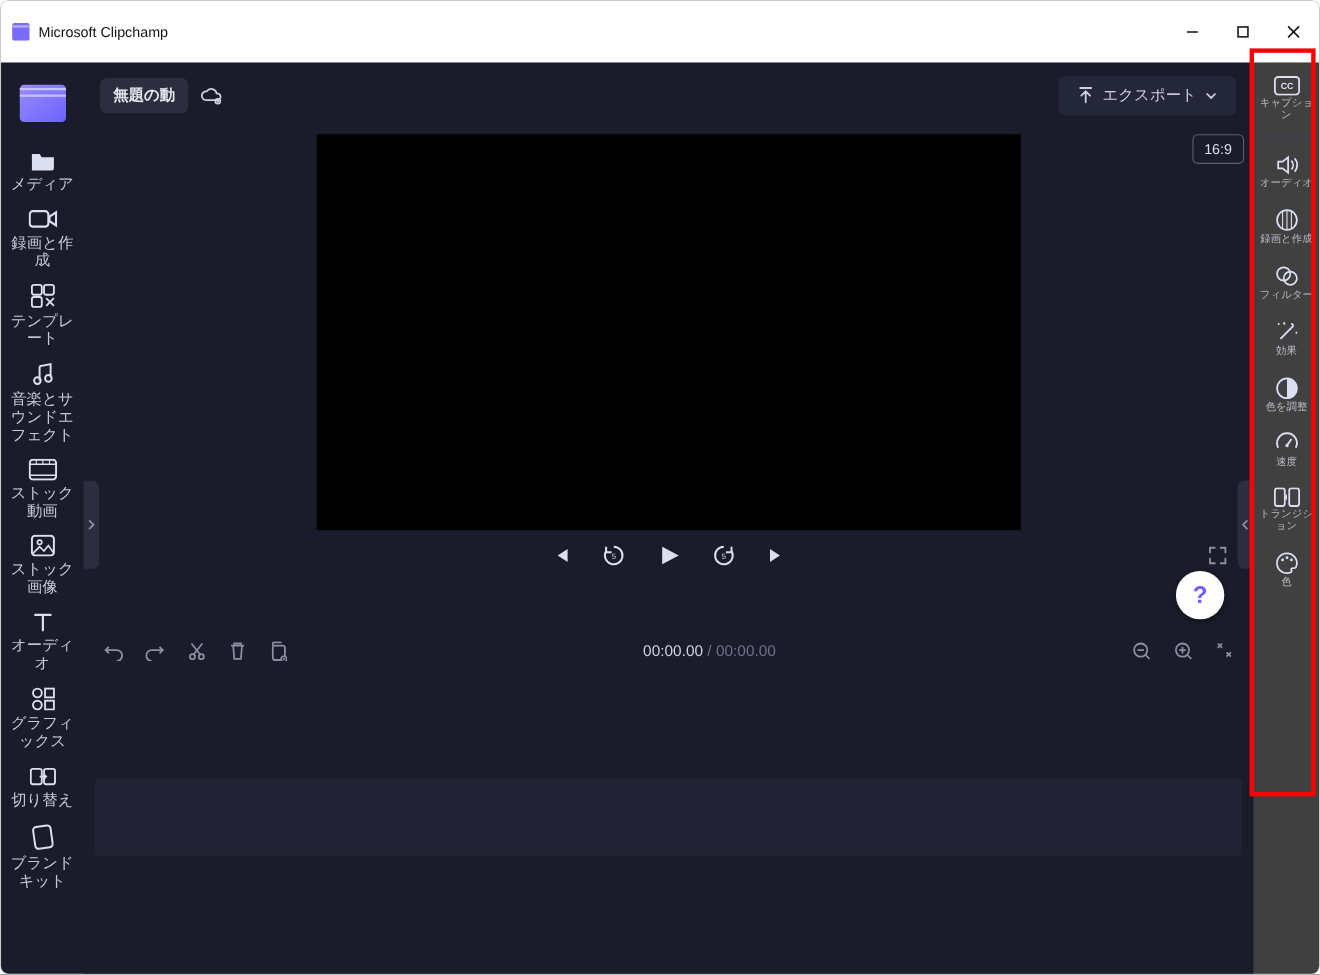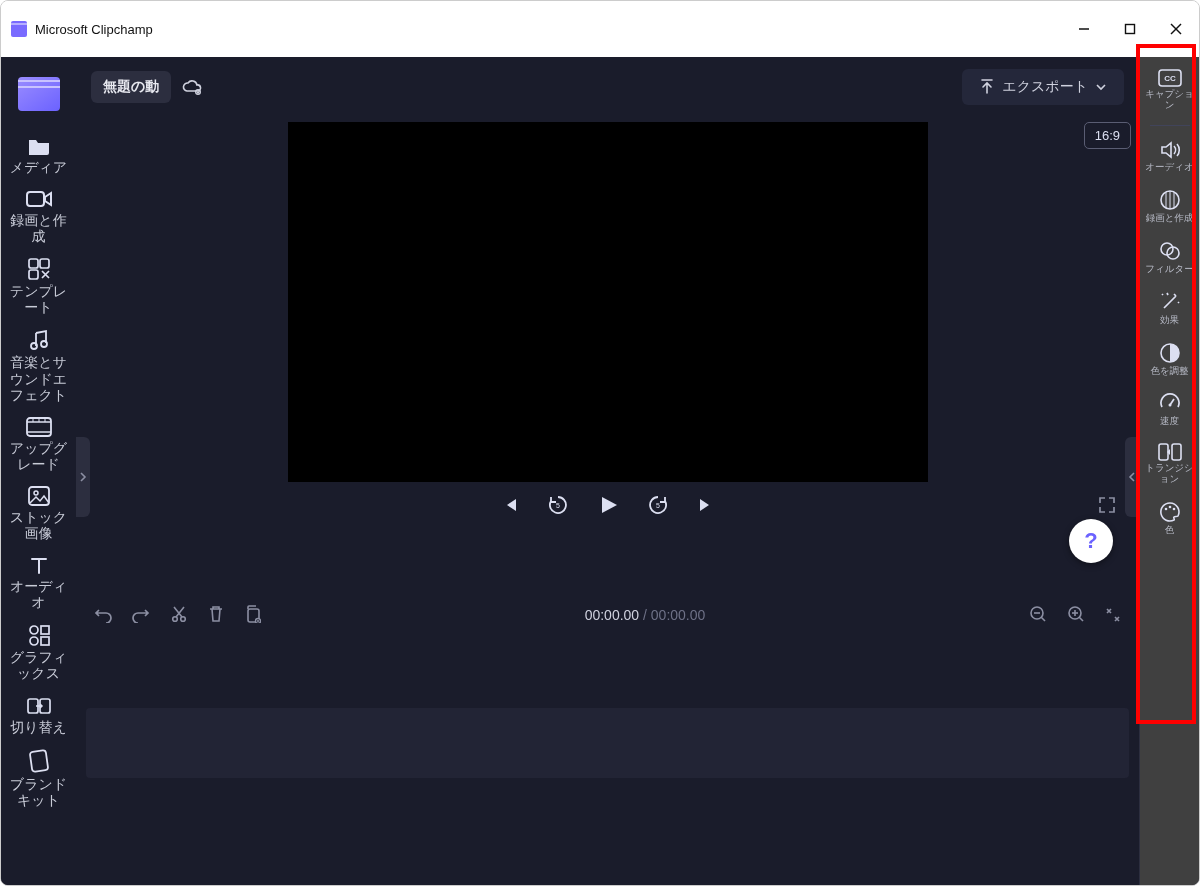--- a/index.html
+++ b/index.html
@@ -25,21 +25,21 @@
   .export-btn { background:#24273a; color:#cfd1de; padding:9px 18px; border-radius:6px; display:flex; align-items:center; gap:8px; font-weight:500; font-size:14px;}
   .preview-zone{flex:1; position:relative; display:flex; flex-direction:column; align-items:center;}
   .aspect-badge{position:absolute; top:5px; right:8px; border:1px solid #5a5d73; color:#dcdff1; padding:5px 10px; border-radius:5px; font-size:13px;}
   .video-canvas{ width:640px; height:360px; background:#000; margin-top:5px;}
   .playback-row{ display:flex; align-items:center; justify-content:center; gap:28px; margin-top:12px; color:#dcdff1; width:100%; position:relative;}
   .fullscreen-icon{ position:absolute; right:22px; color:#8c8fa3;}
   .help-fab{position:absolute; right:26px; bottom:20px; width:44px; height:44px; border-radius:50%; background:#fff; display:flex;align-items:center;justify-content:center;font-weight:700;color:#6b62ff;font-size:22px; box-shadow:0 2px 6px rgba(0,0,0,.4);}
   .panel-drawer{ position:absolute; top:320px; background:#2c2e3f; width:14px; height:80px; display:flex; align-items:center; justify-content:center; color:#8c8fa3;}
   .panel-drawer.left{left:0; border-radius:0 6px 6px 0;}
   .panel-drawer.right{right:0; border-radius:6px 0 0 6px;}
-  .timeline-bar{ height:40px; display:flex; align-items:flex-end; gap:20px; padding:0 18px; color:#8c8fa3;}
+  .timeline-bar{ height:40px; display:flex; align-items:flex-start; gap:20px; padding:0 18px; color:#8c8fa3;}
   .time-disp{ flex:1; text-align:center; font-size:14px; color:#cfd1de;}
   .time-disp .dur{ color:#6e7187;}
   .timeline-track-area{ height:280px; background:#1a1c2b; padding:0 10px;}
   .track-strip{ background:#222435; height:70px; margin-top:85px; border-radius:4px;}
   .right-panel{ width:60px; background:#404040; display:flex; flex-direction:column; align-items:center; padding-top:6px; color:#c8cbd7; font-size:10px; gap:4px; border-left:1px solid #2c2e3f;}
   .highlight-box{ position:absolute; top:44px; right:4px; width:60px; height:680px; border:4px solid #ff0000; pointer-events:none;}
   .right-item{ width:56px; text-align:center; padding:6px 0; cursor:pointer;}
   .right-item .icon{display:block;margin:0 auto 2px auto;color:#dcdff1;}
   .right-item .lbl{display:block;font-size:9.5px;line-height:1.15;color:#b7bac6;font-family:Liberation Serif, serif;}
   .right-divider{width:40px;height:1px;background:#41445a;margin:4px 0;}
@@ -110,21 +110,21 @@
     </div>
     <div class="left-item">
       <svg class="icon" width="26" height="20">
           <rect x="1" y="1" width="24" height="18" rx="3" fill="none" stroke="#dcdff1" stroke-width="1.8"></rect>
           <line x1="1" y1="5" x2="25" y2="5" stroke="#dcdff1" stroke-width="1.5"></line>
           <line x1="1" y1="15" x2="25" y2="15" stroke="#dcdff1" stroke-width="1.5"></line>
           <line x1="7" y1="1" x2="7" y2="5" stroke="#dcdff1"></line>
           <line x1="13" y1="1" x2="13" y2="5" stroke="#dcdff1"></line>
           <line x1="19" y1="1" x2="19" y2="5" stroke="#dcdff1"></line>
         </svg>
-      <span class="lbl">アップグレード</span>
+      <span class="lbl">ストック動画</span>
     </div>
     <div class="left-item">
       <svg class="icon" width="22" height="20">
           <rect x="1" y="1" width="20" height="18" rx="3" fill="none" stroke="#dcdff1" stroke-width="1.8"></rect>
           <circle cx="8" cy="7" r="2" fill="none" stroke="#dcdff1" stroke-width="1.5"></circle>
           <path d="M2 17l6-6 4 4 4-5 5 7" fill="none" stroke="#dcdff1" stroke-width="1.5"></path>
         </svg>
       <span class="lbl">ストック画像</span>
     </div>
     <div class="left-item">

